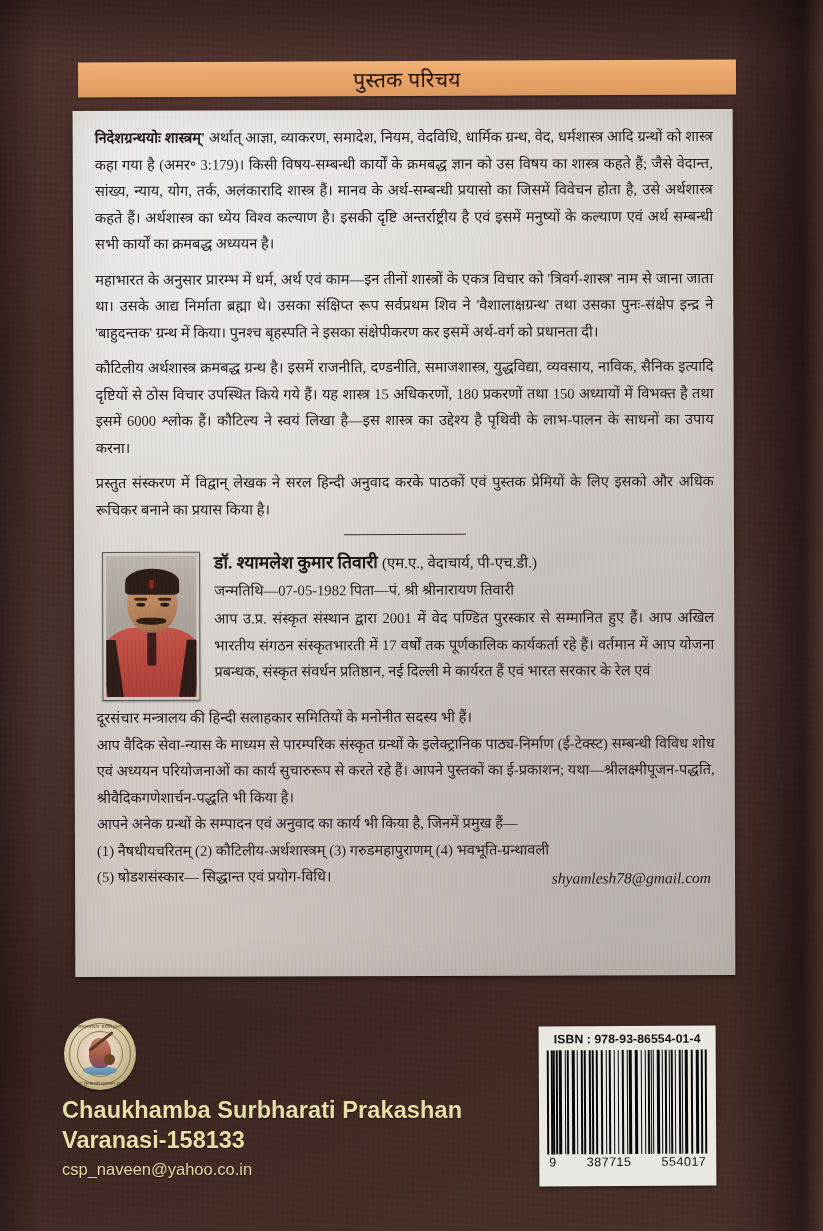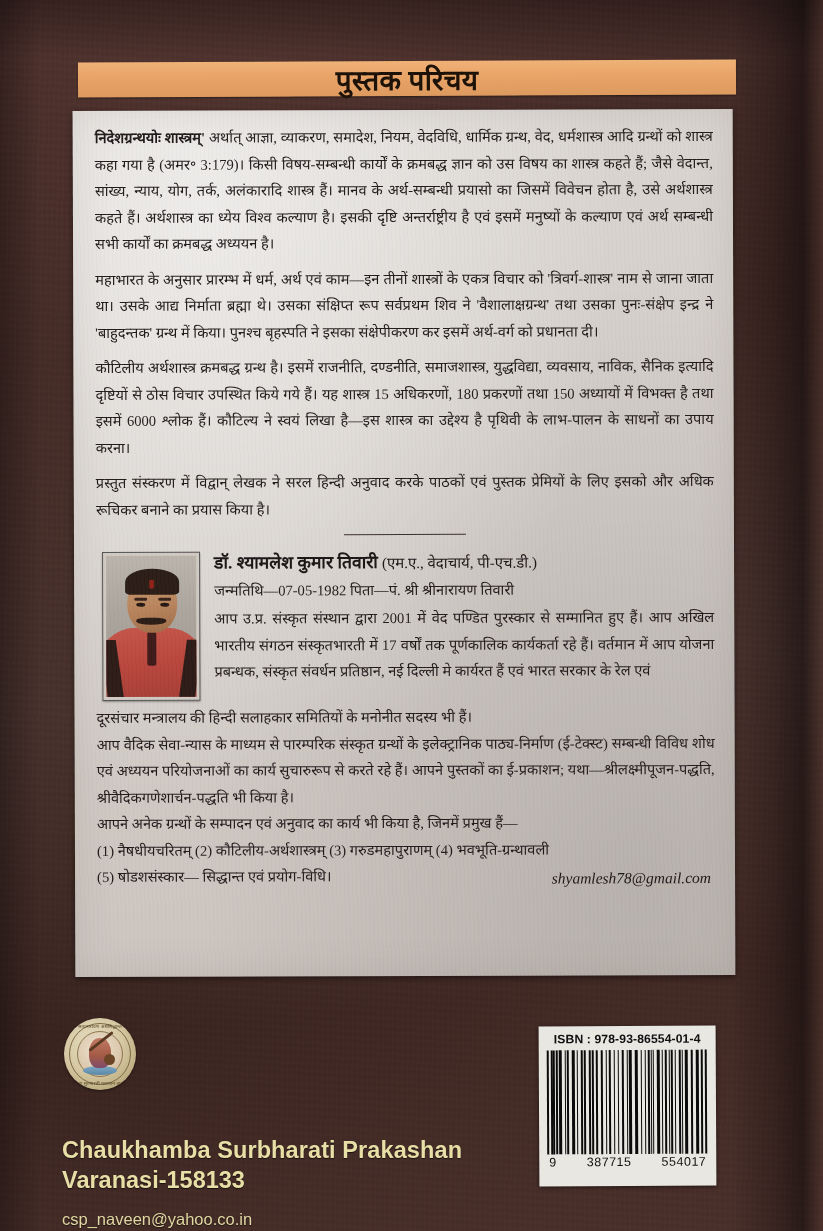--- a/index.html
+++ b/index.html
@@ -67,22 +67,22 @@
     height: 35px;
     background: linear-gradient(180deg, #f0b277 0%, #e9a468 42%, #dd9a5f 100%);
     box-shadow: 0 1px 2px rgba(0,0,0,0.45);
     display: flex;
     align-items: center;
     justify-content: center;
     transform: rotate(-0.25deg);
   }
   .banner-title {
     font-family: "Liberation Serif", serif;
-    font-size: 28px;
-    font-weight: bold;
+    font-size: 21px;
+    font-weight: normal;
     color: #1d1208;
     letter-spacing: 0.3px;
     white-space: nowrap;
   }
 
   
   .panel {
     position: absolute;
     left: 74px;
     top: 110px;
@@ -317,21 +317,21 @@
     font-size: 4.6px;
     color: #4a3a1e;
     letter-spacing: 0.2px;
   }
   .logo-text-top { top: 5px; }
   .logo-text-bottom { bottom: 4px; }
 
   .pub-info {
     position: absolute;
     left: 62px;
-    top: 1136px;
+    top: 1096px;
     width: 430px;
   }
   .pub-name {
     font-family: "Liberation Sans", sans-serif;
     font-size: 23.5px;
     font-weight: bold;
     color: #e8dfa6;
     line-height: 29px;
     letter-spacing: 0.1px;
     text-shadow: 0 1px 1px rgba(0,0,0,0.6);
@@ -342,21 +342,21 @@
     font-weight: bold;
     color: #e8dfa6;
     line-height: 30px;
     text-shadow: 0 1px 1px rgba(0,0,0,0.6);
   }
   .pub-email {
     font-family: "Liberation Sans", sans-serif;
     font-size: 16.5px;
     color: #e0d8a2;
     line-height: 25px;
-    margin-top: 12px;
+    margin-top: 2px;
     text-shadow: 0 1px 1px rgba(0,0,0,0.55);
   }
   .pub-web {
     font-family: "Liberation Sans", sans-serif;
     font-style: italic;
     font-size: 17px;
     color: #e0d8a2;
     line-height: 25px;
     text-shadow: 0 1px 1px rgba(0,0,0,0.55);
   }

